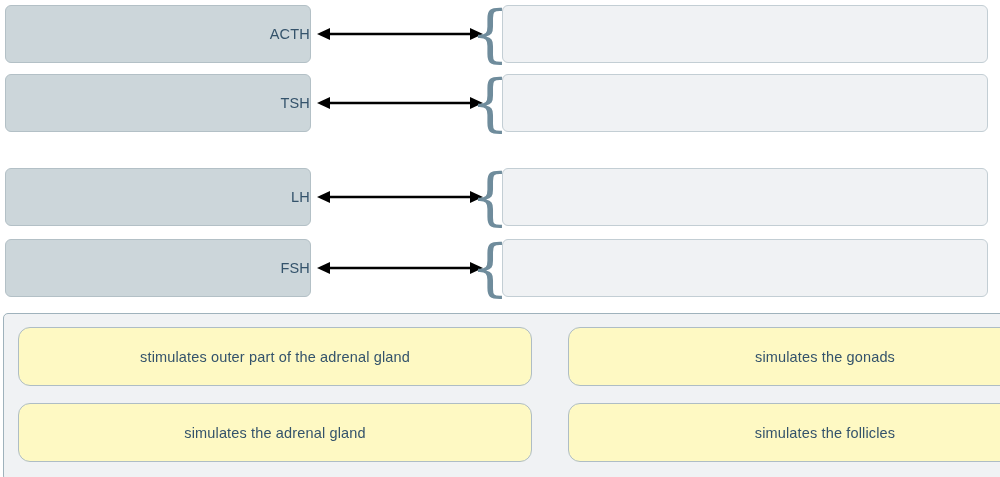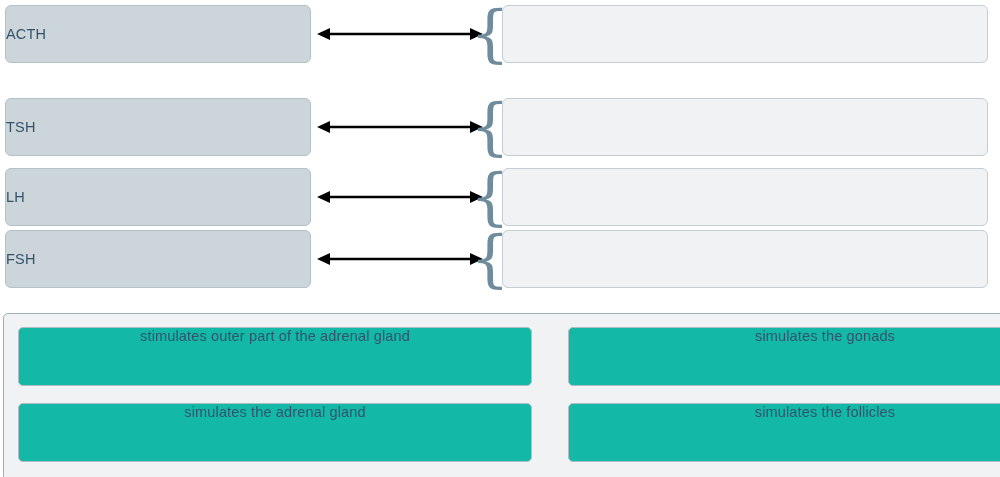--- a/index.html
+++ b/index.html
@@ -40,21 +40,21 @@
     left: 5px;
     top: 0;
     width: 306px;
     height: 58px;
     box-sizing: border-box;
     background: #ccd6da;
     border: 1px solid #b3c0c6;
     border-radius: 6px;
     display: flex;
     align-items: center;
-    justify-content: flex-start;
+    justify-content: flex-end;
     font-size: 14.5px;
     color: #34536b;
     letter-spacing: 0.2px;
   }
 
   
   .arrow {
     position: absolute;
     left: 317px;
     top: 0;
@@ -112,25 +112,25 @@
     position: relative;
     width: 100%;
     height: 100%;
   }
 
   .answer-card {
     position: absolute;
     box-sizing: border-box;
     width: 514px;
     height: 59px;
-    background: #14b8a6;
+    background: #fef9c3;
     border: 1px solid #aebdc5;
-    border-radius: 5px;
-    display: flex;
-    align-items: flex-start;
+    border-radius: 12px;
+    display: flex;
+    align-items: center;
     justify-content: center;
     font-size: 14.5px;
     color: #34536b;
     letter-spacing: 0.15px;
   }
   .answer-card.col-left  { left: 14px; }
   .answer-card.col-right { left: 564px; }
   .answer-card.row-top    { top: 0px; }
   .answer-card.row-bottom { top: 76px; }
 </style>
@@ -147,21 +147,21 @@
       <svg width="166" height="58" viewBox="0 0 166 58" xmlns="http://www.w3.org/2000/svg">
         <line x1="9" y1="29" x2="157" y2="29" stroke="#000000" stroke-width="2.6"></line>
         <polygon points="0,29 13,23 13,35" fill="#000000"></polygon>
         <polygon points="166,29 153,23 153,35" fill="#000000"></polygon>
       </svg>
     </div>
     <div class="brace">{</div>
     <div class="drop-zone"></div>
   </div>
 
-  <div class="match-row" style="top:98px;">
+  <div class="match-row" style="top:74px;">
     <div class="term-box">
       <span>TSH</span>
     </div>
     <div class="arrow">
       <svg width="166" height="58" viewBox="0 0 166 58" xmlns="http://www.w3.org/2000/svg">
         <line x1="9" y1="29" x2="157" y2="29" stroke="#000000" stroke-width="2.6"></line>
         <polygon points="0,29 13,23 13,35" fill="#000000"></polygon>
         <polygon points="166,29 153,23 153,35" fill="#000000"></polygon>
       </svg>
     </div>
@@ -177,21 +177,21 @@
       <svg width="166" height="58" viewBox="0 0 166 58" xmlns="http://www.w3.org/2000/svg">
         <line x1="9" y1="29" x2="157" y2="29" stroke="#000000" stroke-width="2.6"></line>
         <polygon points="0,29 13,23 13,35" fill="#000000"></polygon>
         <polygon points="166,29 153,23 153,35" fill="#000000"></polygon>
       </svg>
     </div>
     <div class="brace">{</div>
     <div class="drop-zone"></div>
   </div>
 
-  <div class="match-row" style="top:230px;">
+  <div class="match-row" style="top:239px;">
     <div class="term-box">
       <span>FSH</span>
     </div>
     <div class="arrow">
       <svg width="166" height="58" viewBox="0 0 166 58" xmlns="http://www.w3.org/2000/svg">
         <line x1="9" y1="29" x2="157" y2="29" stroke="#000000" stroke-width="2.6"></line>
         <polygon points="0,29 13,23 13,35" fill="#000000"></polygon>
         <polygon points="166,29 153,23 153,35" fill="#000000"></polygon>
       </svg>
     </div>

